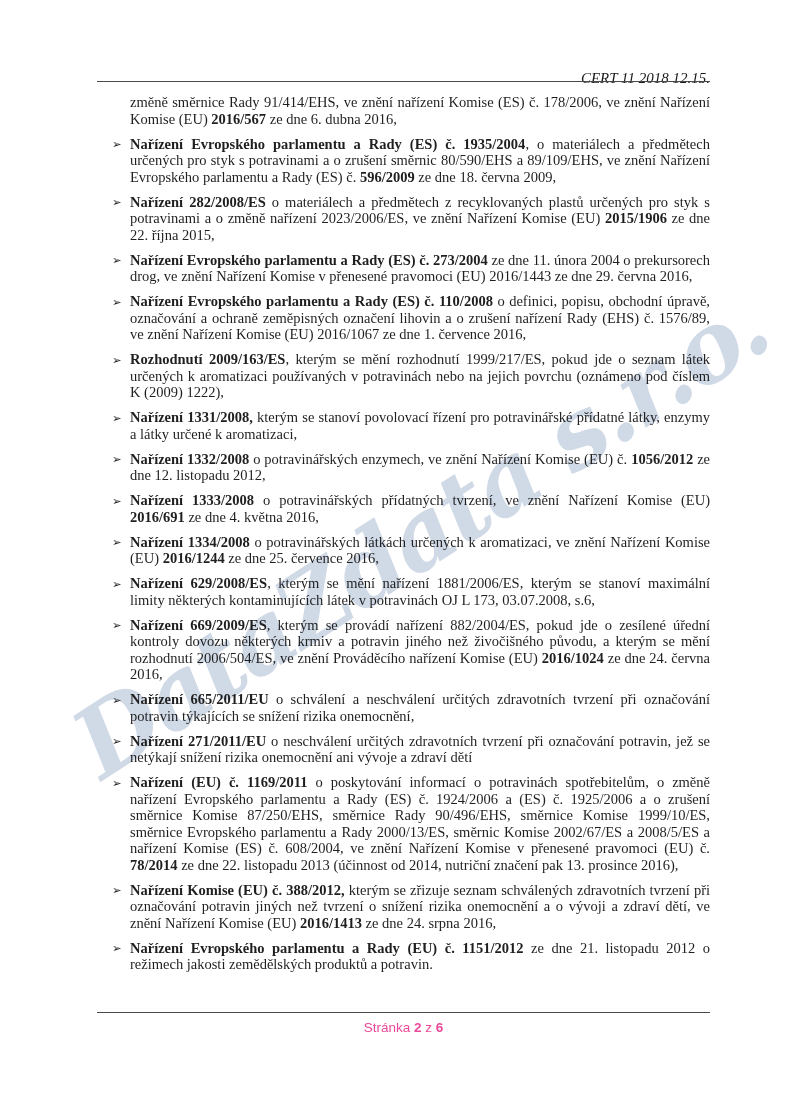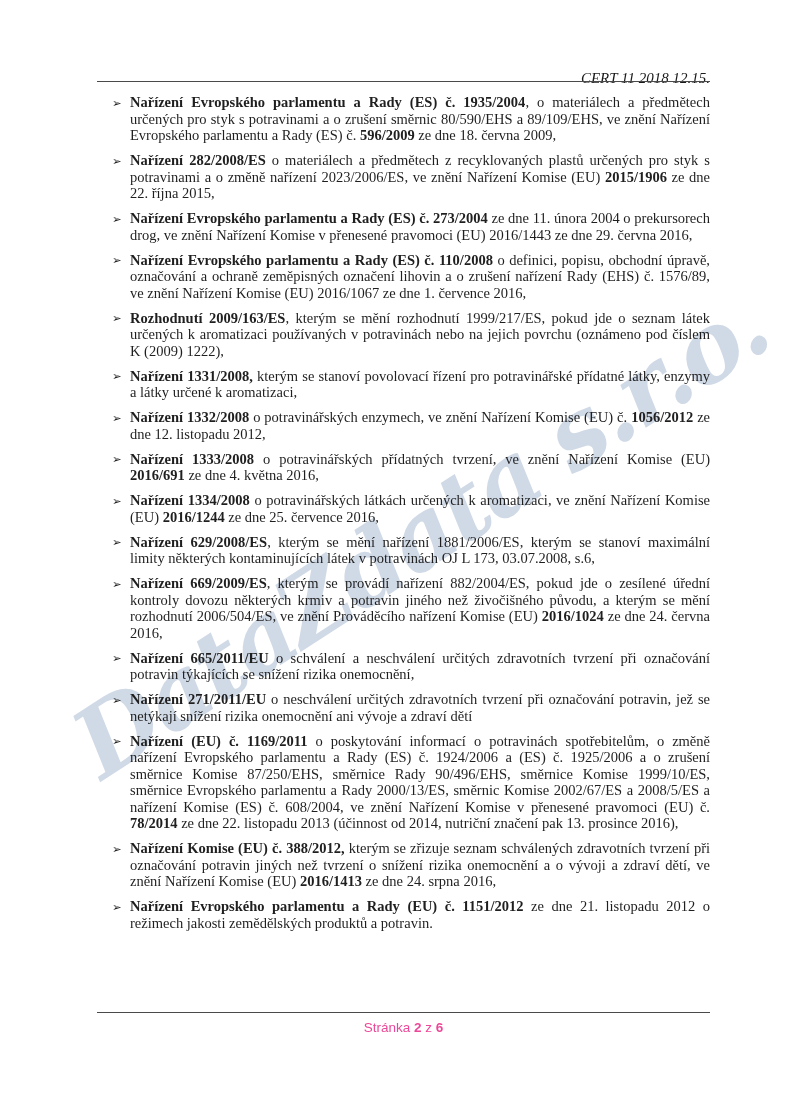--- a/index.html
+++ b/index.html
@@ -107,20 +107,21 @@
 
 <div class="page">
 
   <div class="watermark">DataZdata s.r.o.</div>
 
   <div class="layer">
     <div class="doc-ref">CERT 11 2018 12.15.</div>
     <div class="header-rule"></div>
 
     <div class="content">
+      <p class="intro"><span>změně směrnice Rady 91/414/EHS, ve znění nařízení Komise (ES) č. 178/2006, ve znění Nařízení Komise (EU) </span><b>2016/567</b><span> ze dne 6. dubna 2016,</span></p>
       <ul class="reg-list">
           <li><span class="bullet">➢</span><b>Nařízení Evropského parlamentu a Rady (ES) č. 1935/2004</b><span>, o materiálech a předmětech určených pro styk s potravinami a o zrušení směrnic 80/590/EHS a 89/109/EHS, ve znění Nařízení Evropského parlamentu a Rady (ES) č. </span><b>596/2009</b><span> ze dne 18. června 2009,</span></li>
           <li><span class="bullet">➢</span><b>Nařízení 282/2008/ES</b><span> o materiálech a předmětech z recyklovaných plastů určených pro styk s potravinami a o změně nařízení 2023/2006/ES, ve znění Nařízení Komise (EU) </span><b>2015/1906</b><span> ze dne 22. října 2015,</span></li>
           <li><span class="bullet">➢</span><b>Nařízení Evropského parlamentu a Rady (ES) č. 273/2004</b><span> ze dne 11. února 2004 o prekursorech drog, ve znění Nařízení Komise v přenesené pravomoci (EU) 2016/1443 ze dne 29. června 2016,</span></li>
           <li><span class="bullet">➢</span><b>Nařízení Evropského parlamentu a Rady (ES) č. 110/2008</b><span> o definici, popisu, obchodní úpravě, označování a ochraně zeměpisných označení lihovin a o zrušení nařízení Rady (EHS) č. 1576/89, ve znění Nařízení Komise (EU) 2016/1067 ze dne 1. července 2016,</span></li>
           <li><span class="bullet">➢</span><b>Rozhodnutí 2009/163/ES</b><span>, kterým se mění rozhodnutí 1999/217/ES, pokud jde o seznam látek určených k aromatizaci používaných v potravinách nebo na jejich povrchu (oznámeno pod číslem K (2009) 1222),</span></li>
           <li><span class="bullet">➢</span><b>Nařízení 1331/2008,</b><span> kterým se stanoví povolovací řízení pro potravinářské přídatné látky, enzymy a látky určené k aromatizaci,</span></li>
           <li><span class="bullet">➢</span><b>Nařízení 1332/2008</b><span> o potravinářských enzymech, ve znění Nařízení Komise (EU) č. </span><b>1056/2012</b><span> ze dne 12. listopadu 2012,</span></li>
           <li><span class="bullet">➢</span><b>Nařízení 1333/2008</b><span> o potravinářských přídatných tvrzení, ve znění Nařízení Komise (EU) </span><b>2016/691</b><span> ze dne 4. května 2016,</span></li>
           <li><span class="bullet">➢</span><b>Nařízení 1334/2008</b><span> o potravinářských látkách určených k aromatizaci, ve znění Nařízení Komise (EU) </span><b>2016/1244</b><span> ze dne 25. července 2016,</span></li>

